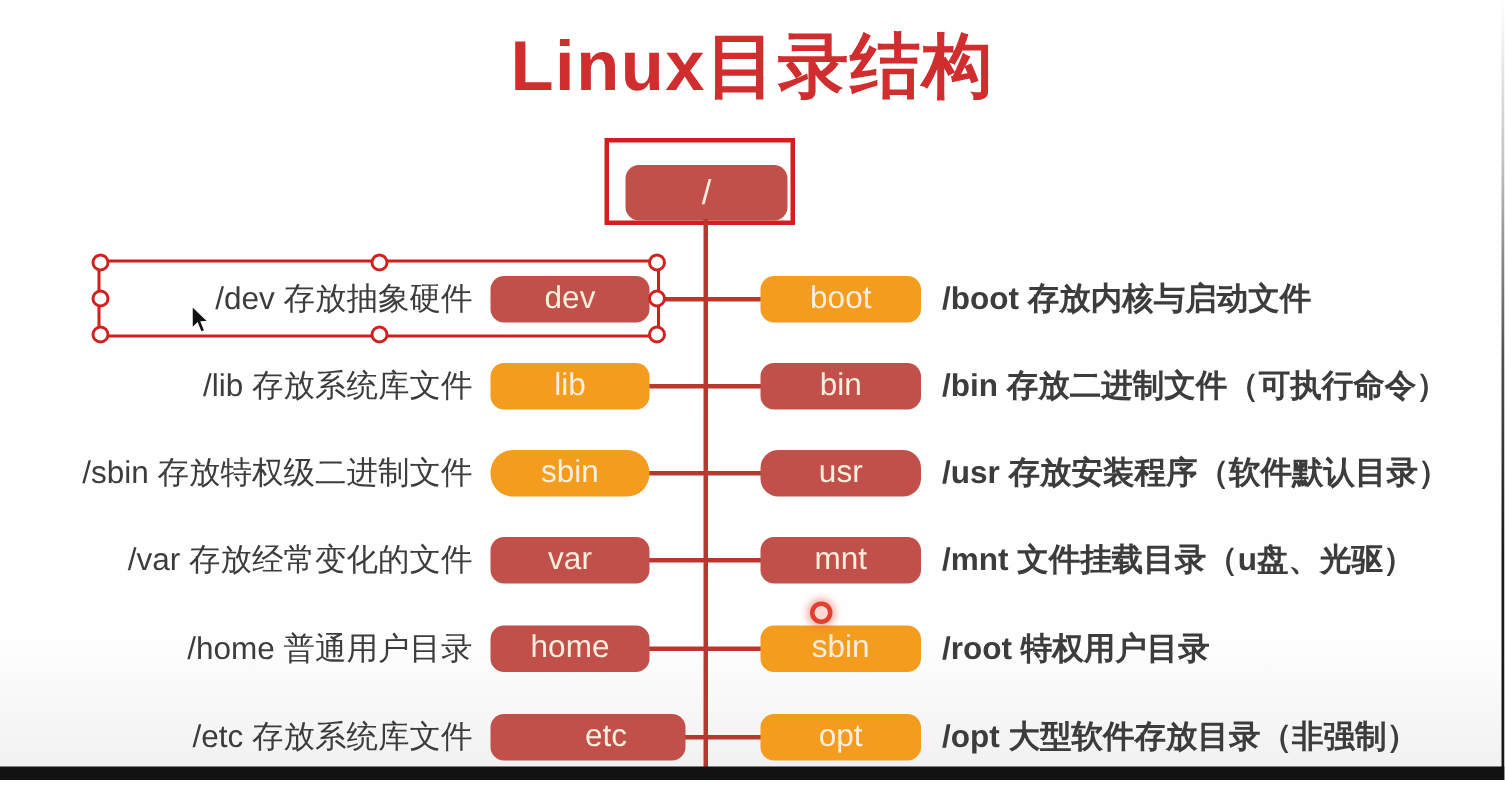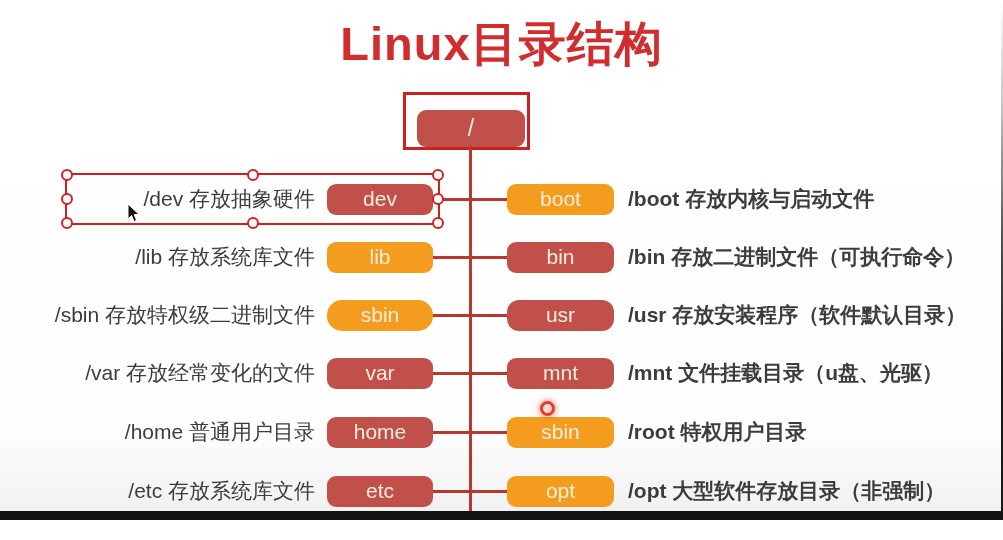--- a/index.html
+++ b/index.html
@@ -166,21 +166,21 @@
       </div>
     <div class="node box-right" style="background: rgb(243, 156, 30);">
         <span>sbin</span>
       </div>
     <div class="label-right">/root 特权用户目录</div>
   </div>
 
   <div class="row row-6">
     <div class="connector" style="background: rgb(185, 56, 46);"></div>
     <div class="label-left">/etc 存放系统库文件</div>
-    <div class="node box-left" style="background: rgb(193, 80, 75);">
+    <div class="node box-left" style="background: rgb(193, 80, 75); padding-left: 24px;">
         <span>etc</span>
       </div>
     <div class="node box-right" style="background: rgb(243, 156, 30);">
         <span>opt</span>
       </div>
     <div class="label-right">/opt 大型软件存放目录（非强制）</div>
   </div>
 
   <div class="selection-rect" style="border-color: rgb(207, 31, 31);">
     <div class="handle h-tl"></div>

